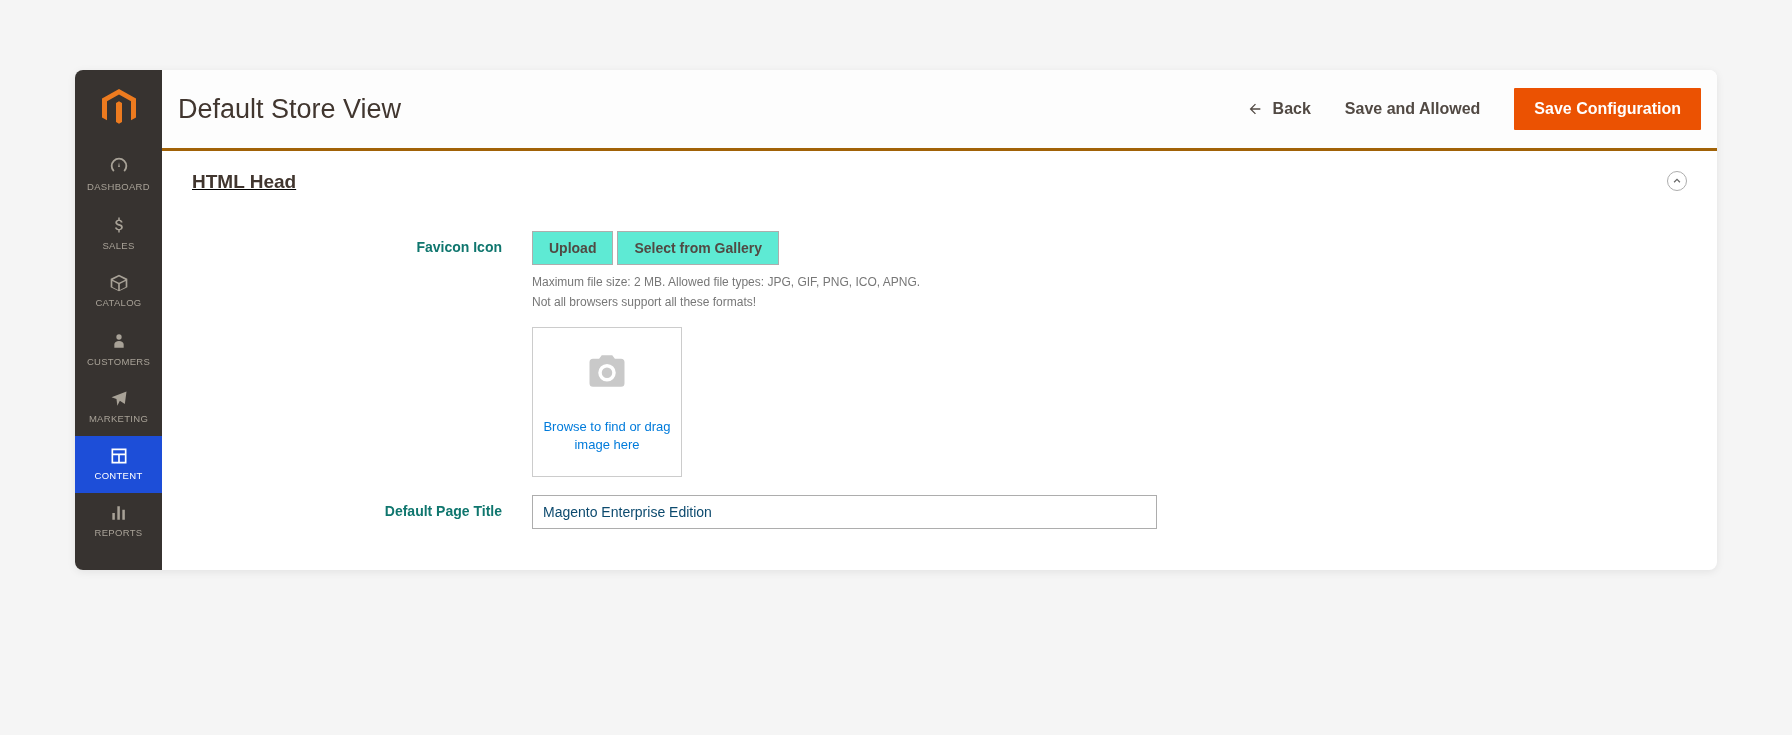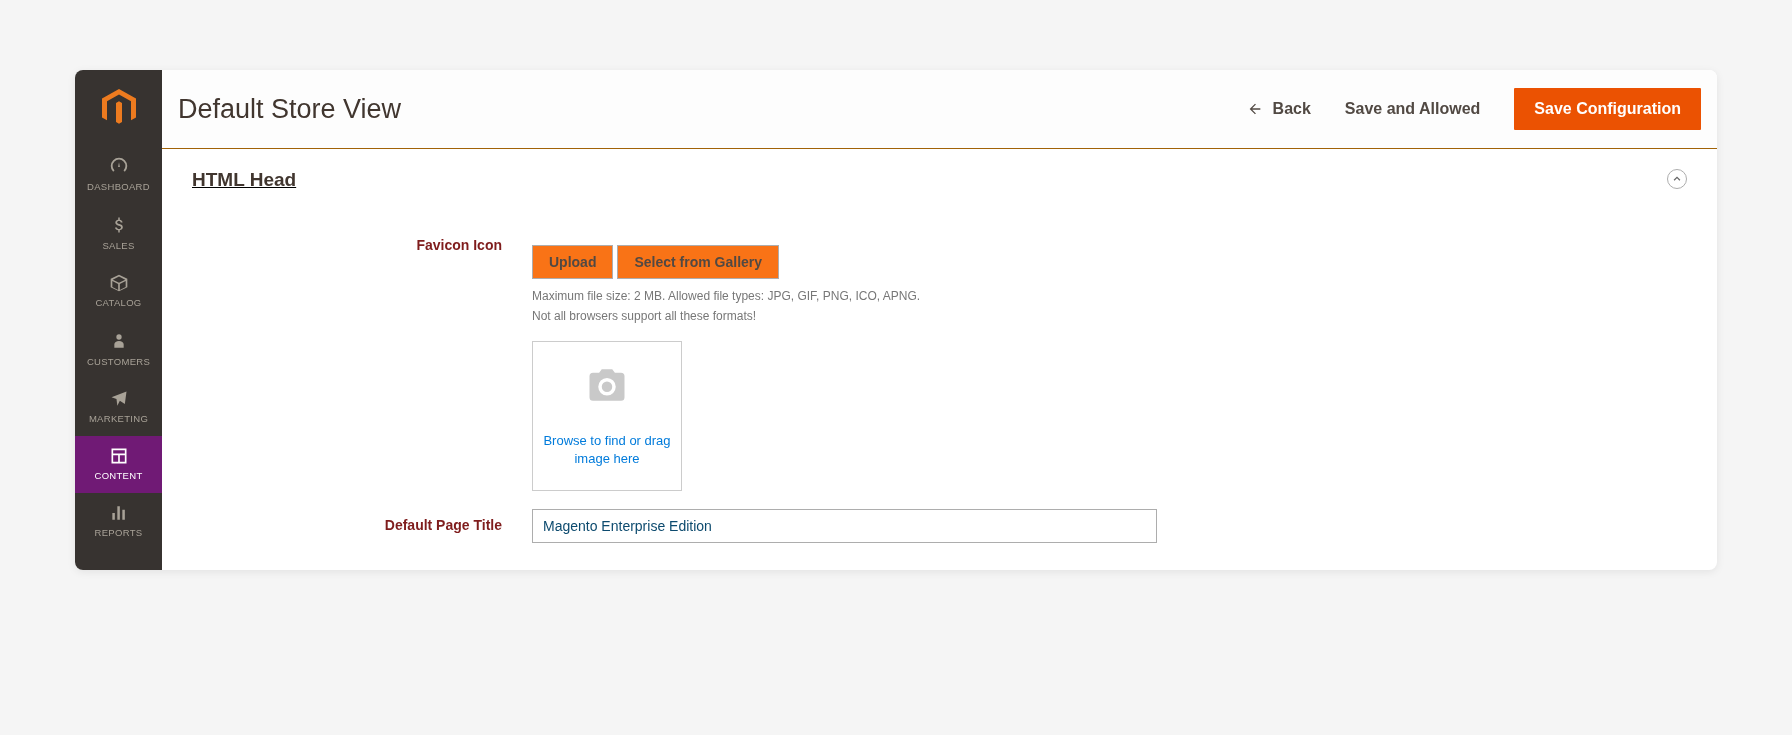--- a/index.html
+++ b/index.html
@@ -33,34 +33,34 @@
     }
     .sidebar-item {
       display: flex;
       flex-direction: column;
       align-items: center;
       justify-content: center;
       padding: 10px 0 12px;
       cursor: pointer;
       gap: 4px;
     }
-    .sidebar-item.active { background: #701a75; color: #fff; }
+    .sidebar-item.active { background: #1d4ed8; color: #fff; }
     .sidebar-item span.label {
       font-size: 9.5px;
       letter-spacing: 0.3px;
     }
     .sidebar-item svg { fill: currentColor; }
     
     .main { flex: 1; display: flex; flex-direction: column; min-width: 0; }
     .topbar {
       display: flex;
       align-items: center;
       justify-content: space-between;
       padding: 18px 16px 18px 16px;
-      border-bottom: 1px solid #a16207;
+      border-bottom: 3px solid #a16207;
       background: #fdfdfd;
     }
     .page-title {
       font-size: 27px;
       font-weight: 400;
       color: #41362f;
     }
     .topbar-actions { display: flex; align-items: center; gap: 34px; }
     .back-link {
       display: flex; align-items: center; gap: 10px;
@@ -89,27 +89,27 @@
     .collapse-btn {
       width: 20px; height: 20px; border: 1px solid #adadad; border-radius: 50%;
       display: flex; align-items: center; justify-content: center; cursor: pointer;
       color: #666;
     }
     
     .form-area { padding: 20px 30px 0 30px; }
     .form-row { display: flex; margin-bottom: 18px; }
     .form-label {
       width: 340px; text-align: right; padding-right: 30px;
-      font-size: 14px; font-weight: 600; color: #7f1d1d; padding-top: 8px;
+      font-size: 14px; font-weight: 600; color: #0f766e; padding-top: 8px;
     }
     .form-control { flex: 1; max-width: 625px; }
     .btn-grp { display: flex; gap: 4px; margin-bottom: 10px; }
     .sec-btn {
-      background: #f97316; border: 1px solid #adadad; color: #514943;
-      padding: 8px 16px; font-size: 14px; font-weight: 600; cursor: pointer; margin-top: 16px;
+      background: #5eead4; border: 1px solid #adadad; color: #514943;
+      padding: 8px 16px; font-size: 14px; font-weight: 600; cursor: pointer;
     }
     .hint { font-size: 12px; color: #777; margin-bottom: 6px; }
     .drop-zone {
       width: 150px; height: 150px; border: 1px solid #ccc;
       display: flex; flex-direction: column; align-items: center; justify-content: center;
       gap: 26px; margin-top: 18px; cursor: pointer;
     }
     .drop-text { font-size: 13px; color: #007bdb; text-align: center; line-height: 1.35; padding: 0 8px; }
     .text-input {
       width: 100%; padding: 8px 10px; border: 1px solid #adadad;

